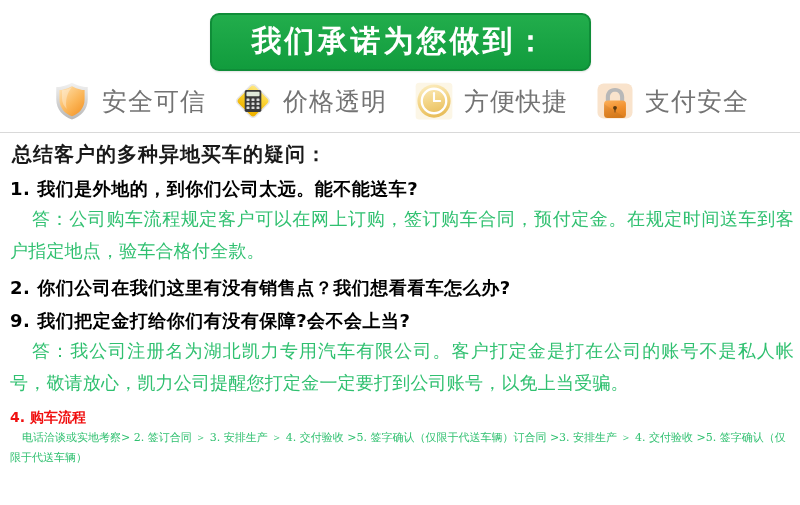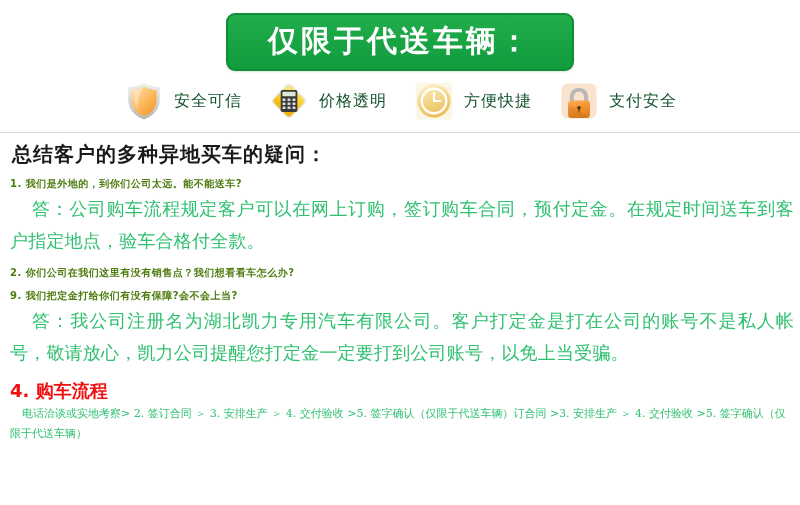--- a/index.html
+++ b/index.html
@@ -55,23 +55,23 @@
   }
   .feature:last-child { margin-right: 0; }
   .feature .ficon {
     width: 42px;
     height: 42px;
     flex: 0 0 42px;
     margin-right: 9px;
     display: block;
   }
   .feature .flabel {
-    font-size: 16px;
+    font-size: 25px;
     font-weight: 400;
-    color: #14532d;
+    color: #737373;
     letter-spacing: 1px;
     white-space: nowrap;
     font-family: "DejaVu Serif", "Liberation Serif", serif;
   }
 
   
   .divider {
     height: 1px;
     background: #d9d9d9;
     margin: 4px 0 0 0;
@@ -84,58 +84,58 @@
   }
   .qa-title {
     font-size: 20px;
     font-weight: 700;
     color: #1a1a1a;
     margin: 4px 0 2px 6px;
     letter-spacing: 1px;
     font-family: "DejaVu Serif", "Liberation Serif", serif;
   }
   .question {
-    font-size: 10px;
-    font-weight: 700;
-    color: #4d7c0f;
+    font-size: 18px;
+    font-weight: 700;
+    color: #000000;
     margin: 9px 0 2px 4px;
     letter-spacing: 0.5px;
     font-family: "DejaVu Sans", "Liberation Sans", sans-serif;
   }
   .answer {
     font-size: 18px;
     color: #30c070;
     line-height: 1.78;
     margin: 2px 0 0 4px;
     text-indent: 22px;
     letter-spacing: 0.2px;
     font-family: "DejaVu Serif", "Liberation Serif", serif;
     text-align: justify;
   }
   .flow-heading {
-    font-size: 18px;
+    font-size: 14px;
     font-weight: 700;
     color: #f01010;
     margin: 10px 0 1px 4px;
     font-family: "DejaVu Sans", "Liberation Sans", sans-serif;
   }
   .flow-text {
     font-size: 11px;
     color: #30c070;
     line-height: 1.8;
     margin: 1px 0 0 4px;
     text-indent: 12px;
     font-family: "DejaVu Serif", "Liberation Serif", serif;
   }
 </style>
 </head>
 <body>
 
 <div class="banner-wrap">
-  <div class="banner">仅限于代送车辆：</div>
+  <div class="banner">我们承诺为您做到：</div>
 </div>
 
 <div class="features">
 
   <div class="feature">
     <span class="ficon">
       <svg viewBox="0 0 48 48" width="42" height="42" aria-hidden="true">
         <defs>
           <linearGradient id="gShieldOuter" x1="0" y1="0" x2="0" y2="1">
             <stop offset="0%" stop-color="#f2f2f2"></stop>

